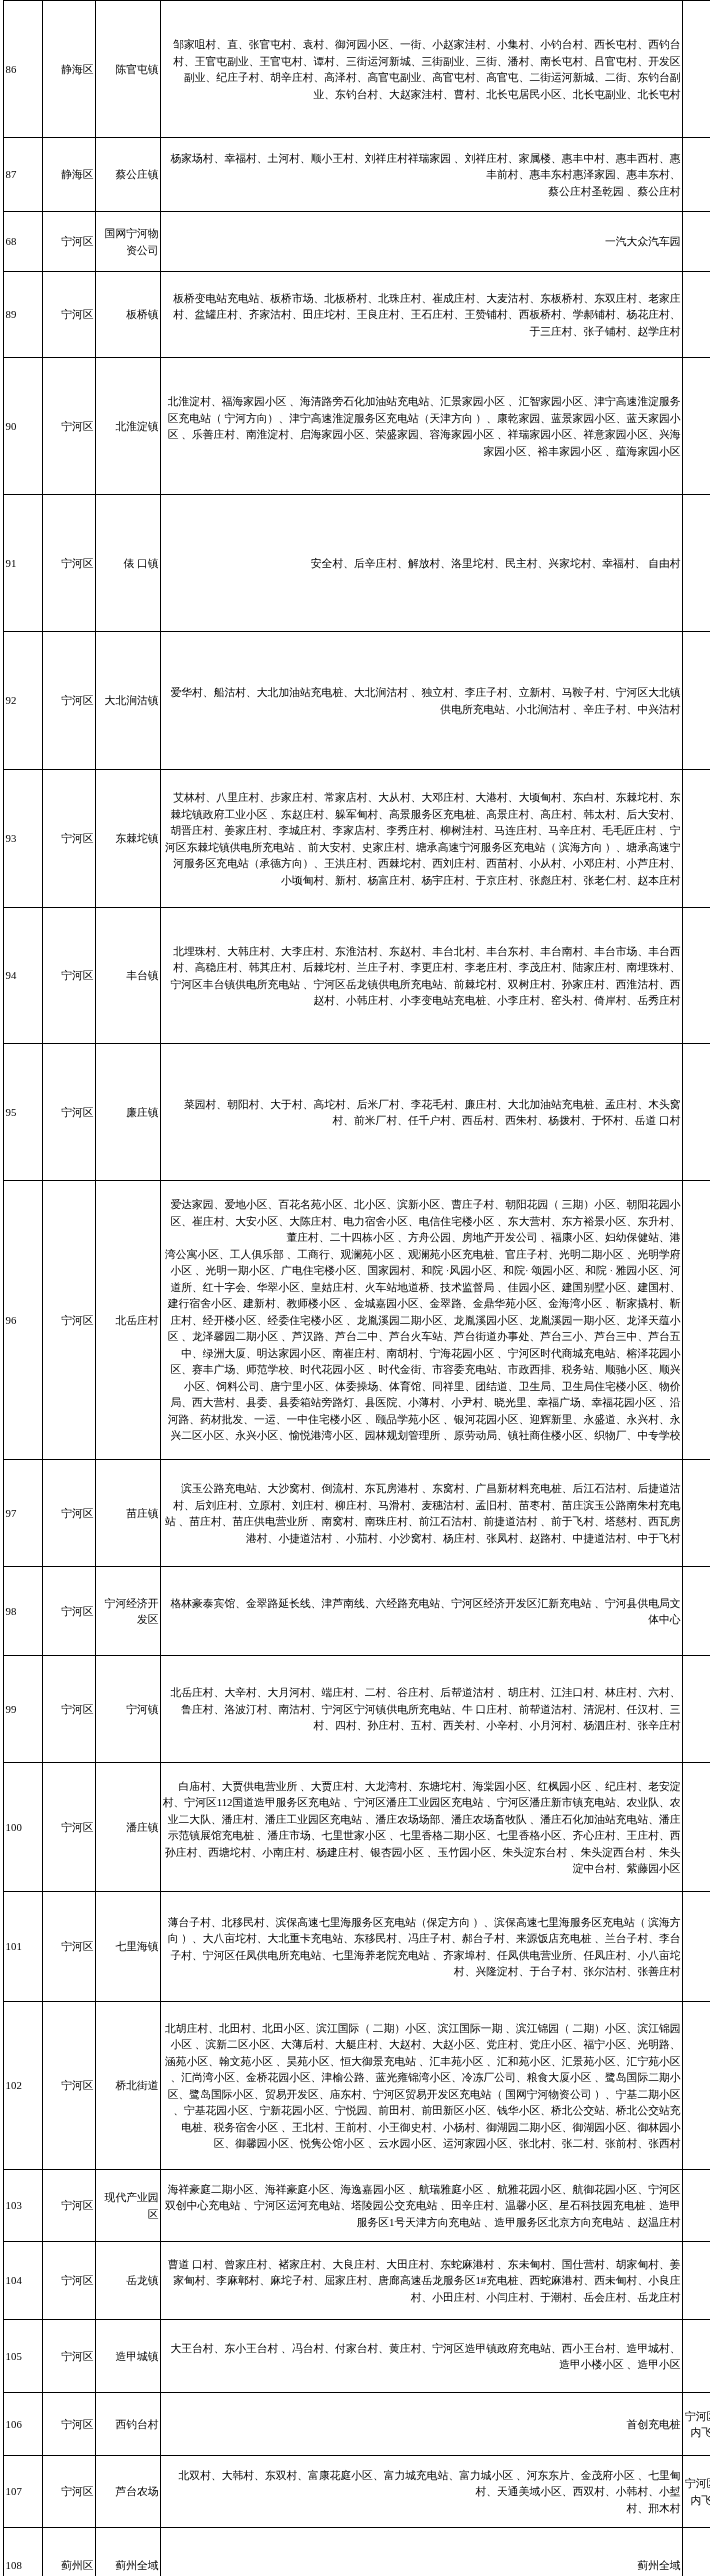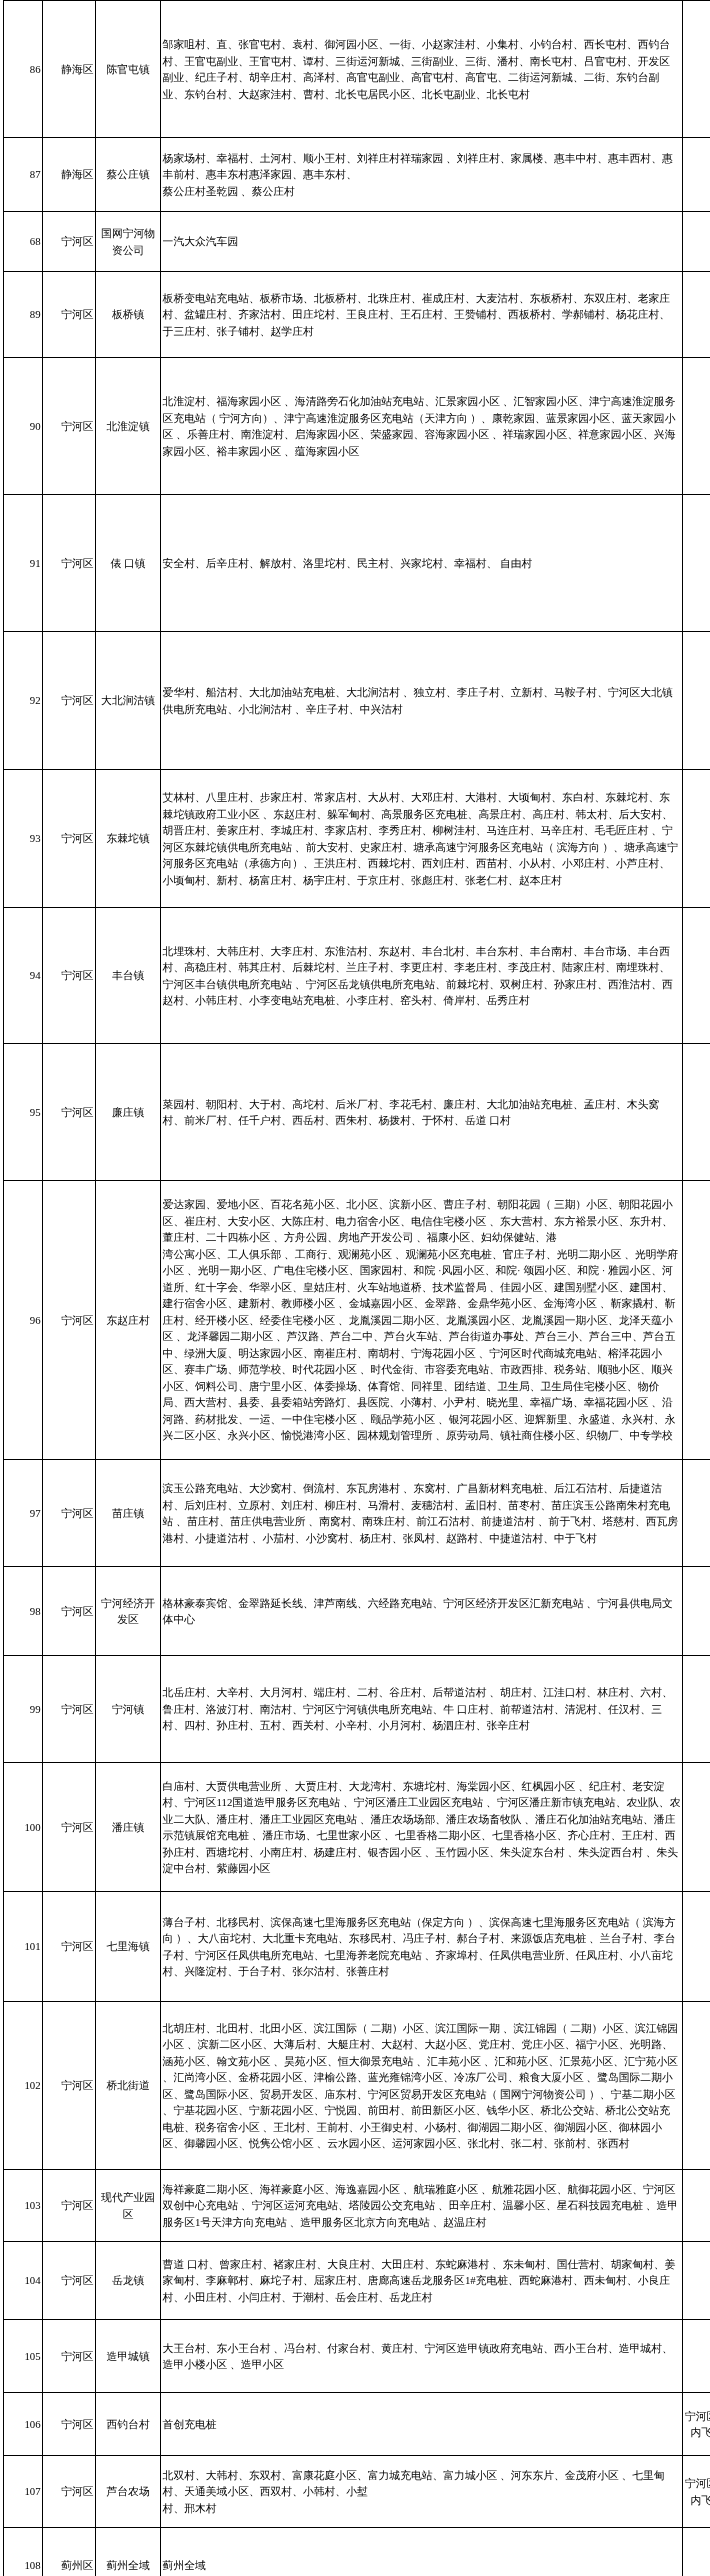--- a/index.html
+++ b/index.html
@@ -9,24 +9,24 @@
     border-collapse:collapse;table-layout:fixed;width:706px;
   }
   table.coverage td{
     border:1px solid #000;
     font-size:10.8px;line-height:16.5px;
     vertical-align:middle;
     padding:1px 1.5px;
     word-break:break-all;
     overflow:hidden;
   }
-  td.col-no{width:35px;text-align:right;}
+  td.col-no{width:35px;text-align:left;}
   td.col-district{width:49px;text-align:right;}
-  td.col-town{width:61px;text-align:center;padding:1px 2.1px;}
-  td.col-items{width:518px;text-align:left;white-space:pre-wrap;}
+  td.col-town{width:61px;text-align:right;padding:1px 2.1px;}
+  td.col-items{width:518px;text-align:right;white-space:pre-wrap;}
   td.col-note{width:44px;text-align:center;}
   
   tbody tr:nth-child(1){height:137px}
   tbody tr:nth-child(2){height:74px}
   tbody tr:nth-child(3){height:60px}
   tbody tr:nth-child(4){height:86px}
   tbody tr:nth-child(5){height:137px}
   tbody tr:nth-child(6){height:137px}
   tbody tr:nth-child(7){height:138px}
   tbody tr:nth-child(8){height:138px}
@@ -118,21 +118,21 @@
       <tr>
     <td class="col-no">95</td>
     <td class="col-district">宁河区</td>
     <td class="col-town">廉庄镇</td>
     <td class="col-items">菜园村、朝阳村、大于村、高坨村、后米厂村、李花毛村、廉庄村、大北加油站充电桩、孟庄村、木头窝村、前米厂村、任千户村、西岳村、西朱村、杨拨村、于怀村、岳道 口村</td>
     <td class="col-note"></td>
   </tr>
       <tr>
     <td class="col-no">96</td>
     <td class="col-district">宁河区</td>
-    <td class="col-town">东赵庄村</td>
+    <td class="col-town">北岳庄村</td>
     <td class="col-items">爱达家园、爱地小区、百花名苑小区、北小区、滨新小区、曹庄子村、朝阳花园（ 三期）小区、朝阳花园小区、崔庄村、大安小区、大陈庄村、电力宿舍小区、电信住宅楼小区 、东大营村、东方裕景小区、东升村、董庄村、二十四栋小区 、方舟公园、房地产开发公司 、福康小区、妇幼保健站、港
 湾公寓小区、工人俱乐部 、工商行、观澜苑小区 、观澜苑小区充电桩、官庄子村、光明二期小区 、光明学府小区 、光明一期小区、广电住宅楼小区、国家园村、和院 ·风园小区、和院· 颂园小区、和院 · 雅园小区、河道所、红十字会、华翠小区、皇姑庄村、火车站地道桥、技术监督局 、佳园小区、建国别墅小区、建国村、建行宿舍小区、建新村、教师楼小区 、金城嘉园小区、金翠路、金鼎华苑小区、金海湾小区 、靳家撬村、靳庄村、经开楼小区、经委住宅楼小区 、龙胤溪园二期小区、龙胤溪园小区、龙胤溪园一期小区、龙泽天蕴小区 、龙泽馨园二期小区 、芦汉路、芦台二中、芦台火车站、芦台街道办事处、芦台三小、芦台三中、芦台五中、绿洲大厦、明达家园小区、南崔庄村、南胡村、宁海花园小区 、宁河区时代商城充电站、榕泽花园小区、赛丰广场、师范学校、时代花园小区 、时代金街、市容委充电站、市政西排、税务站、顺驰小区、顺兴小区、饲料公司、唐宁里小区、体委操场、体育馆、同祥里、团结道、卫生局、卫生局住宅楼小区、物价局、西大营村、县委、县委箱站旁路灯、县医院、小薄村、小尹村、晓光里、幸福广场、幸福花园小区 、沿河路、药材批发、一运、一中住宅楼小区 、颐品学苑小区 、银河花园小区、迎辉新里、永盛道、永兴村、永兴二区小区、永兴小区、愉悦港湾小区、园林规划管理所 、原劳动局、镇社商住楼小区、织物厂、中专学校</td>
     <td class="col-note"></td>
   </tr>
       <tr>
     <td class="col-no">97</td>
     <td class="col-district">宁河区</td>
     <td class="col-town">苗庄镇</td>
     <td class="col-items">滨玉公路充电站、大沙窝村、倒流村、东瓦房港村 、东窝村、广昌新材料充电桩、后江石沽村、后捷道沽村、后刘庄村、立原村、刘庄村、柳庄村、马滑村、麦穗沽村、孟旧村、苗枣村、苗庄滨玉公路南朱村充电站 、苗庄村、苗庄供电营业所 、南窝村、南珠庄村、前江石沽村、前捷道沽村 、前于飞村、塔慈村、西瓦房港村、小捷道沽村 、小茄村、小沙窝村、杨庄村、张凤村、赵路村、中捷道沽村、中于飞村</td>
     <td class="col-note"></td>

